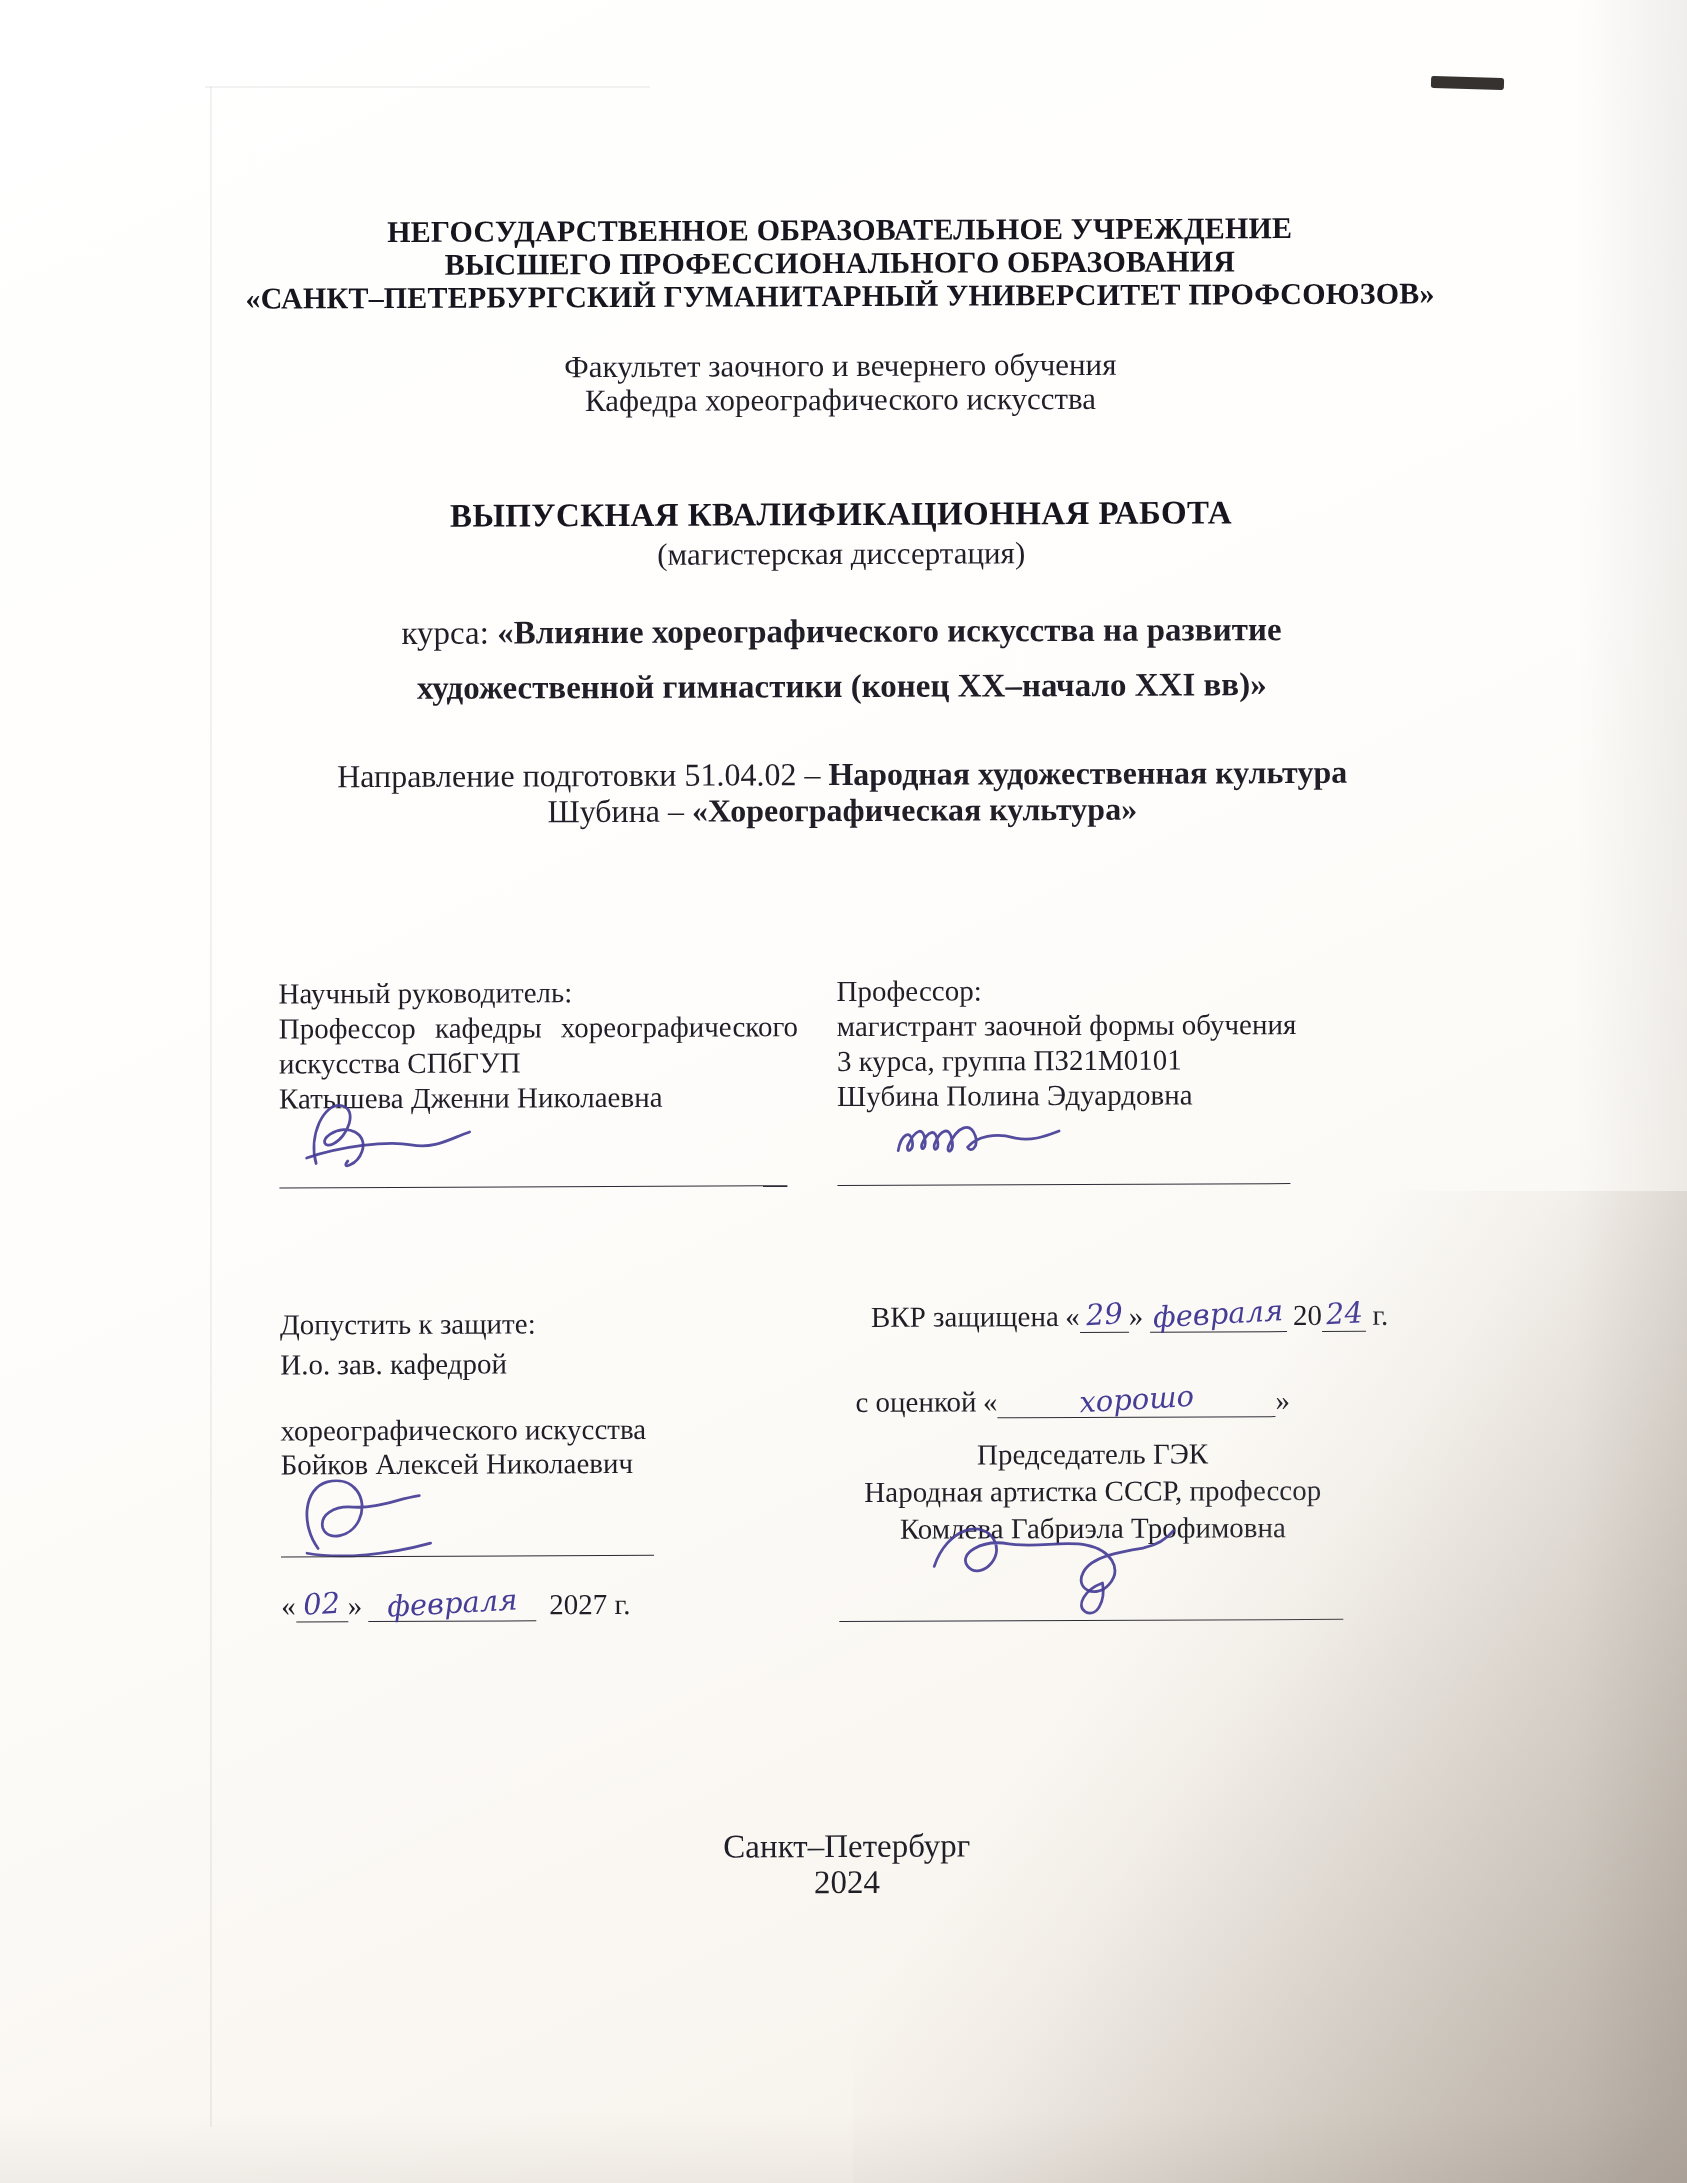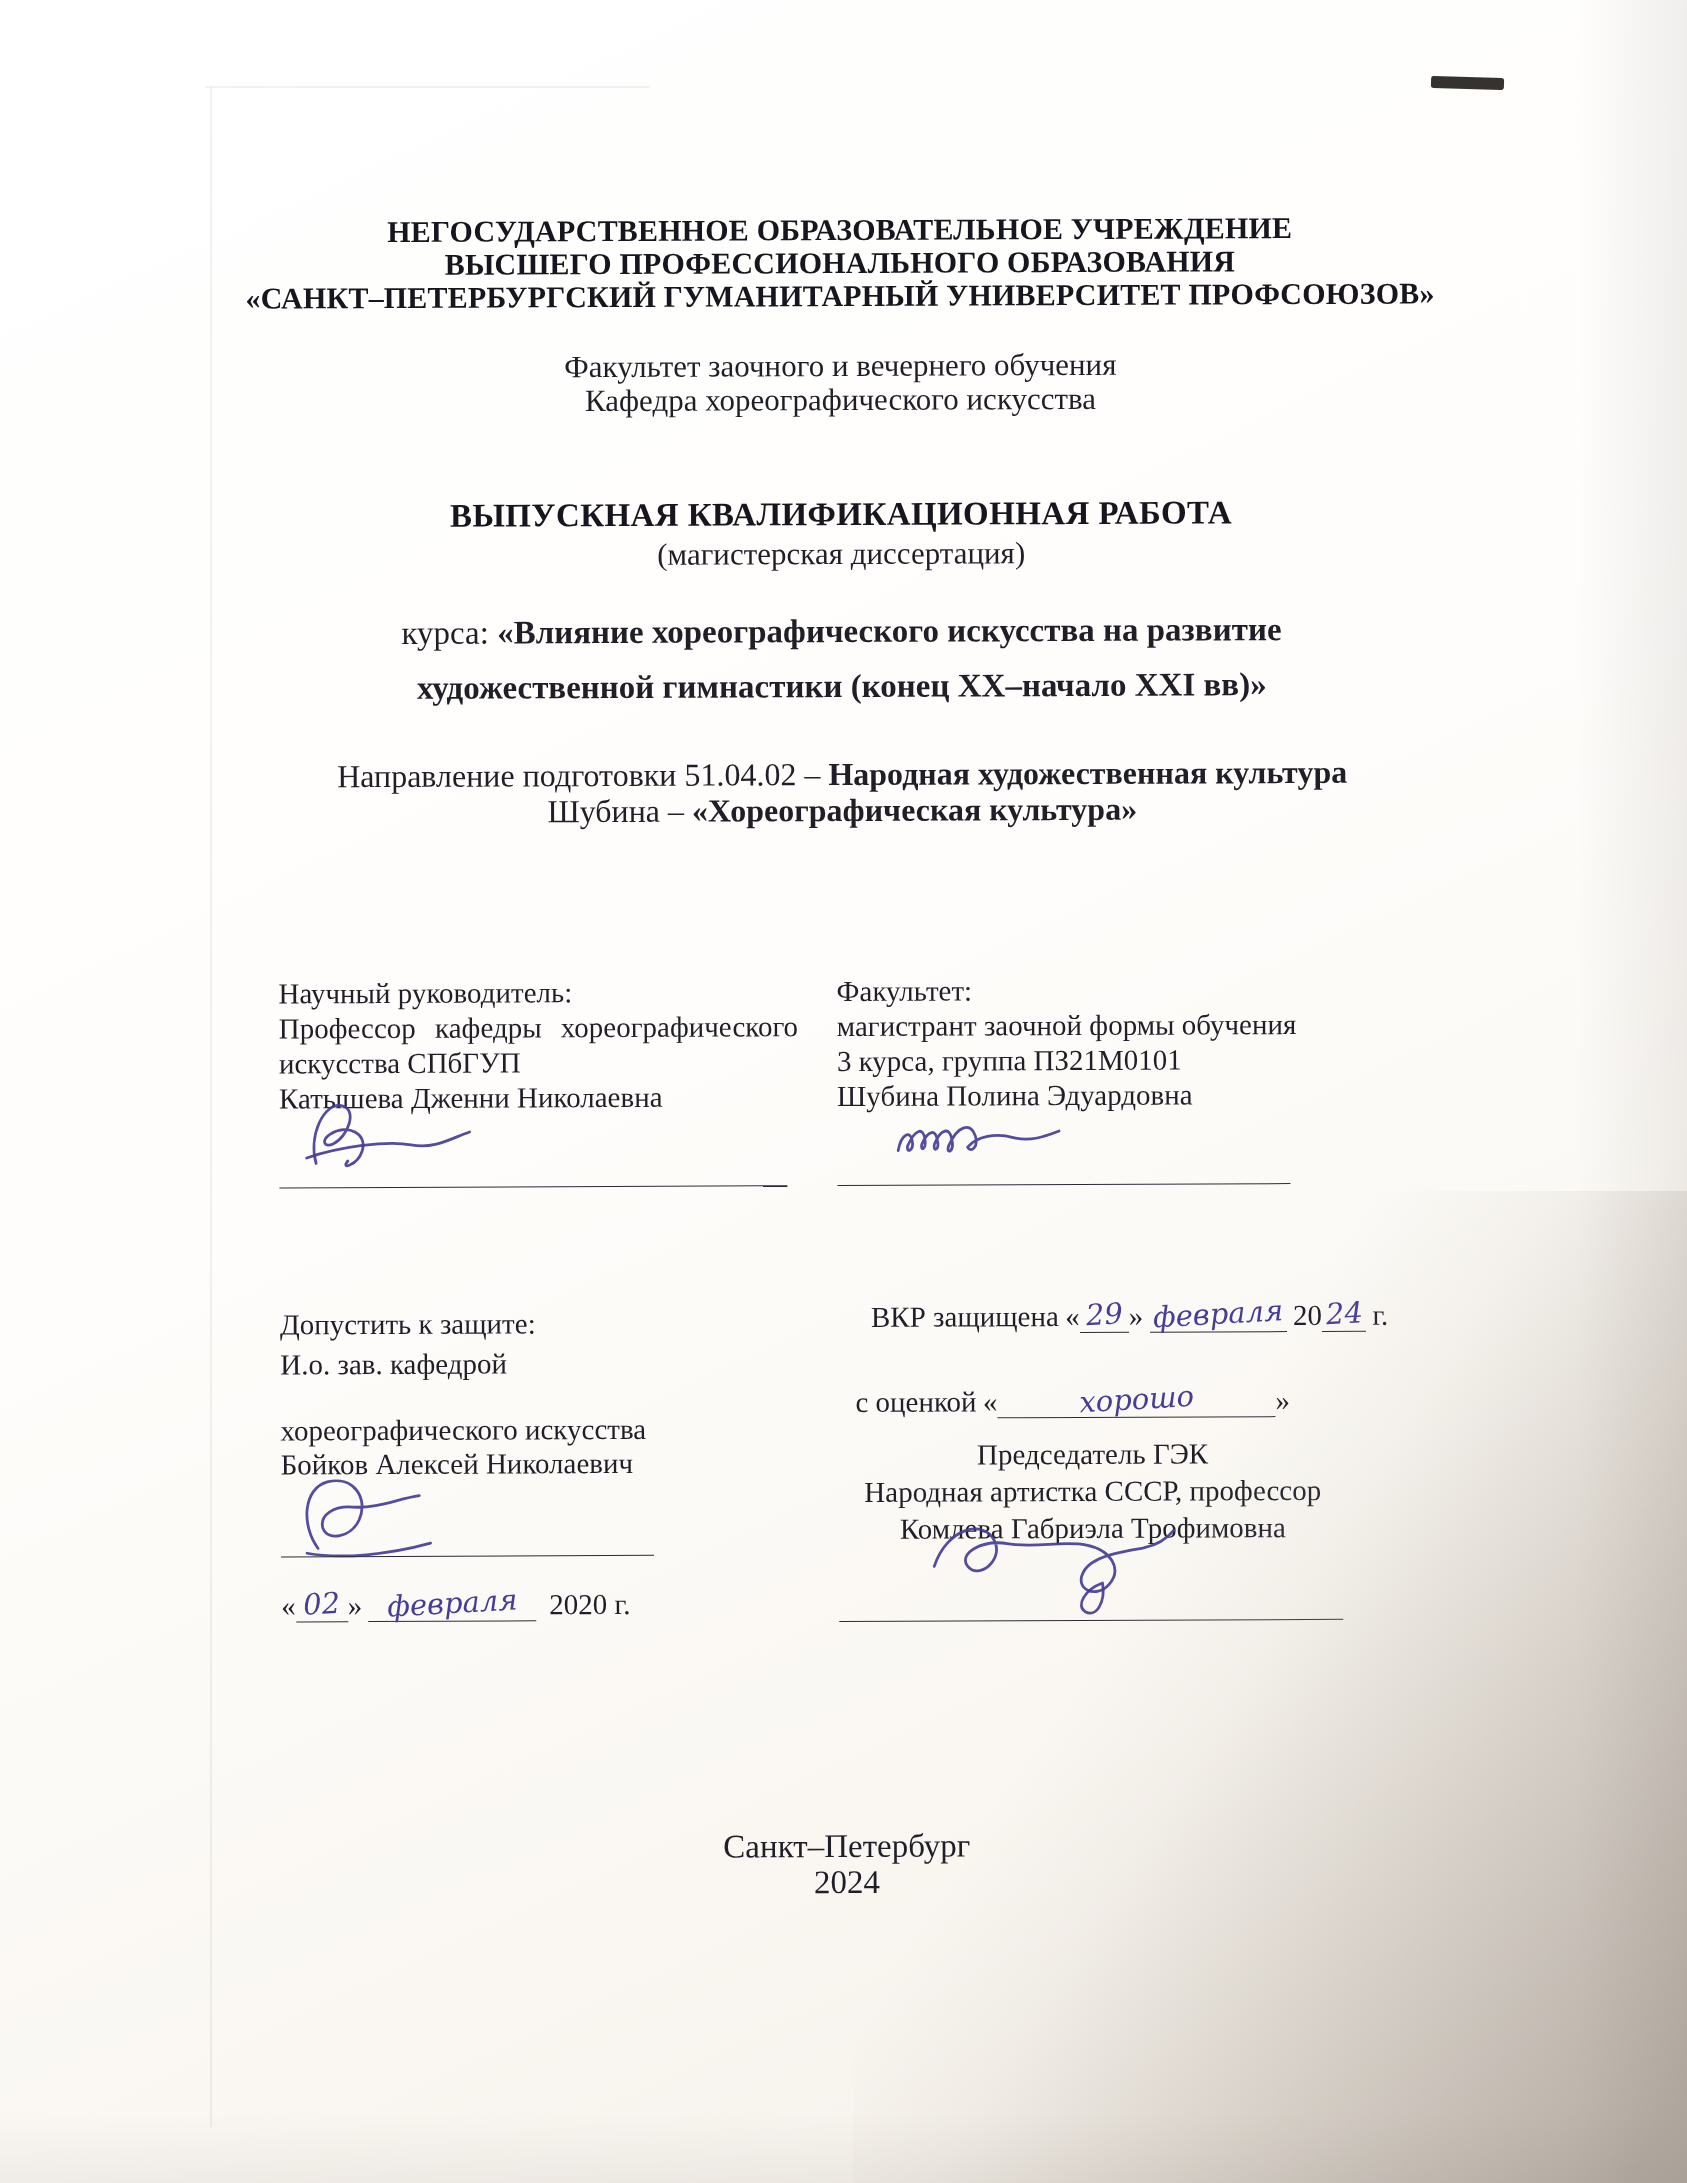--- a/index.html
+++ b/index.html
@@ -81,21 +81,21 @@
     <div class="abs c prog" style="top:792px;">
       <span>Шубина –</span>
       <span class="b">«Хореографическая культура»</span>
     </div>
 
     <div class="abs col" style="left:279px;top:975px;">Научный руководитель:</div>
     <div class="abs col ws" style="left:279px;top:1010px;">Профессор кафедры хореографического</div>
     <div class="abs col" style="left:279px;top:1045px;">искусства СПбГУП</div>
     <div class="abs col" style="left:279px;top:1080px;">Катышева Дженни Николаевна</div>
 
-    <div class="abs col" style="left:837px;top:975px;">Факультет:</div>
+    <div class="abs col" style="left:837px;top:975px;">Профессор:</div>
     <div class="abs col" style="left:837px;top:1010px;">магистрант заочной формы обучения</div>
     <div class="abs col" style="left:837px;top:1045px;">3 курса, группа ПЗ21М0101</div>
     <div class="abs col" style="left:837px;top:1080px;">Шубина Полина Эдуардовна</div>
 
     <svg class="sig" style="left:292px;top:1086px;" width="206" height="95" viewBox="0 0 260 120">
       <path d="M30,95 C20,60 40,18 62,22 C84,26 70,62 52,70 C40,76 36,66 48,58 C70,44 96,58 88,80 C82,97 60,104 70,92"></path>
       <path d="M18,88 C60,74 120,66 150,72 C180,78 200,64 224,56"></path>
     </svg>
     <div class="rule" style="left:279px;top:1185px;width:508px;"></div>
 
@@ -109,21 +109,21 @@
     <div class="abs low" style="left:279px;top:1412px;">хореографического искусства</div>
     <div class="abs low" style="left:279px;top:1446px;">Бойков Алексей Николаевич</div>
 
     <svg class="sig" style="left:284px;top:1459px;" width="191" height="103" viewBox="0 0 240 130">
       <path d="M40,110 C18,80 22,34 52,26 C86,18 104,48 92,74 C82,96 52,102 46,84 C42,68 60,56 84,58 C116,60 140,48 168,44"></path>
       <path d="M26,116 C70,124 130,118 182,104"></path>
     </svg>
     <div class="rule" style="left:279px;top:1554px;width:373px;"></div>
 
     <div class="abs low" style="left:279px;top:1586px;">
-      <span>«</span><span class="field" style="width:52px;"><span class="hw">02</span></span><span>»</span><span class="gap8"></span><span class="field" style="width:168px;"><span class="hw">февраля</span></span><span class="gap16"></span><span>2020 г.</span>
+      <span>«</span><span class="field" style="width:52px;"><span class="hw">02</span></span><span>»</span><span class="gap8"></span><span class="field" style="width:168px;"><span class="hw">февраля</span></span><span class="gap16"></span><span>2027 г.</span>
     </div>
 
     <div class="abs low" style="left:870px;top:1300px;">
       <span>ВКР защищена</span><span class="gap8"></span><span>«</span><span class="field" style="width:49px;"><span class="hw">29</span></span><span>»</span><span class="gap8"></span><span class="field" style="width:137px;"><span class="hw">февраля</span></span><span class="gap8"></span><span>20</span><span class="field" style="width:44px;"><span class="hw">24</span></span><span class="gap8"></span><span>г.</span>
     </div>
 
     <div class="abs low" style="left:854px;top:1385px;">
       <span>с оценкой</span><span class="gap8"></span><span>«</span><span class="field" style="width:278px;"><span class="hw">хорошо</span></span><span>»</span>
     </div>
 

